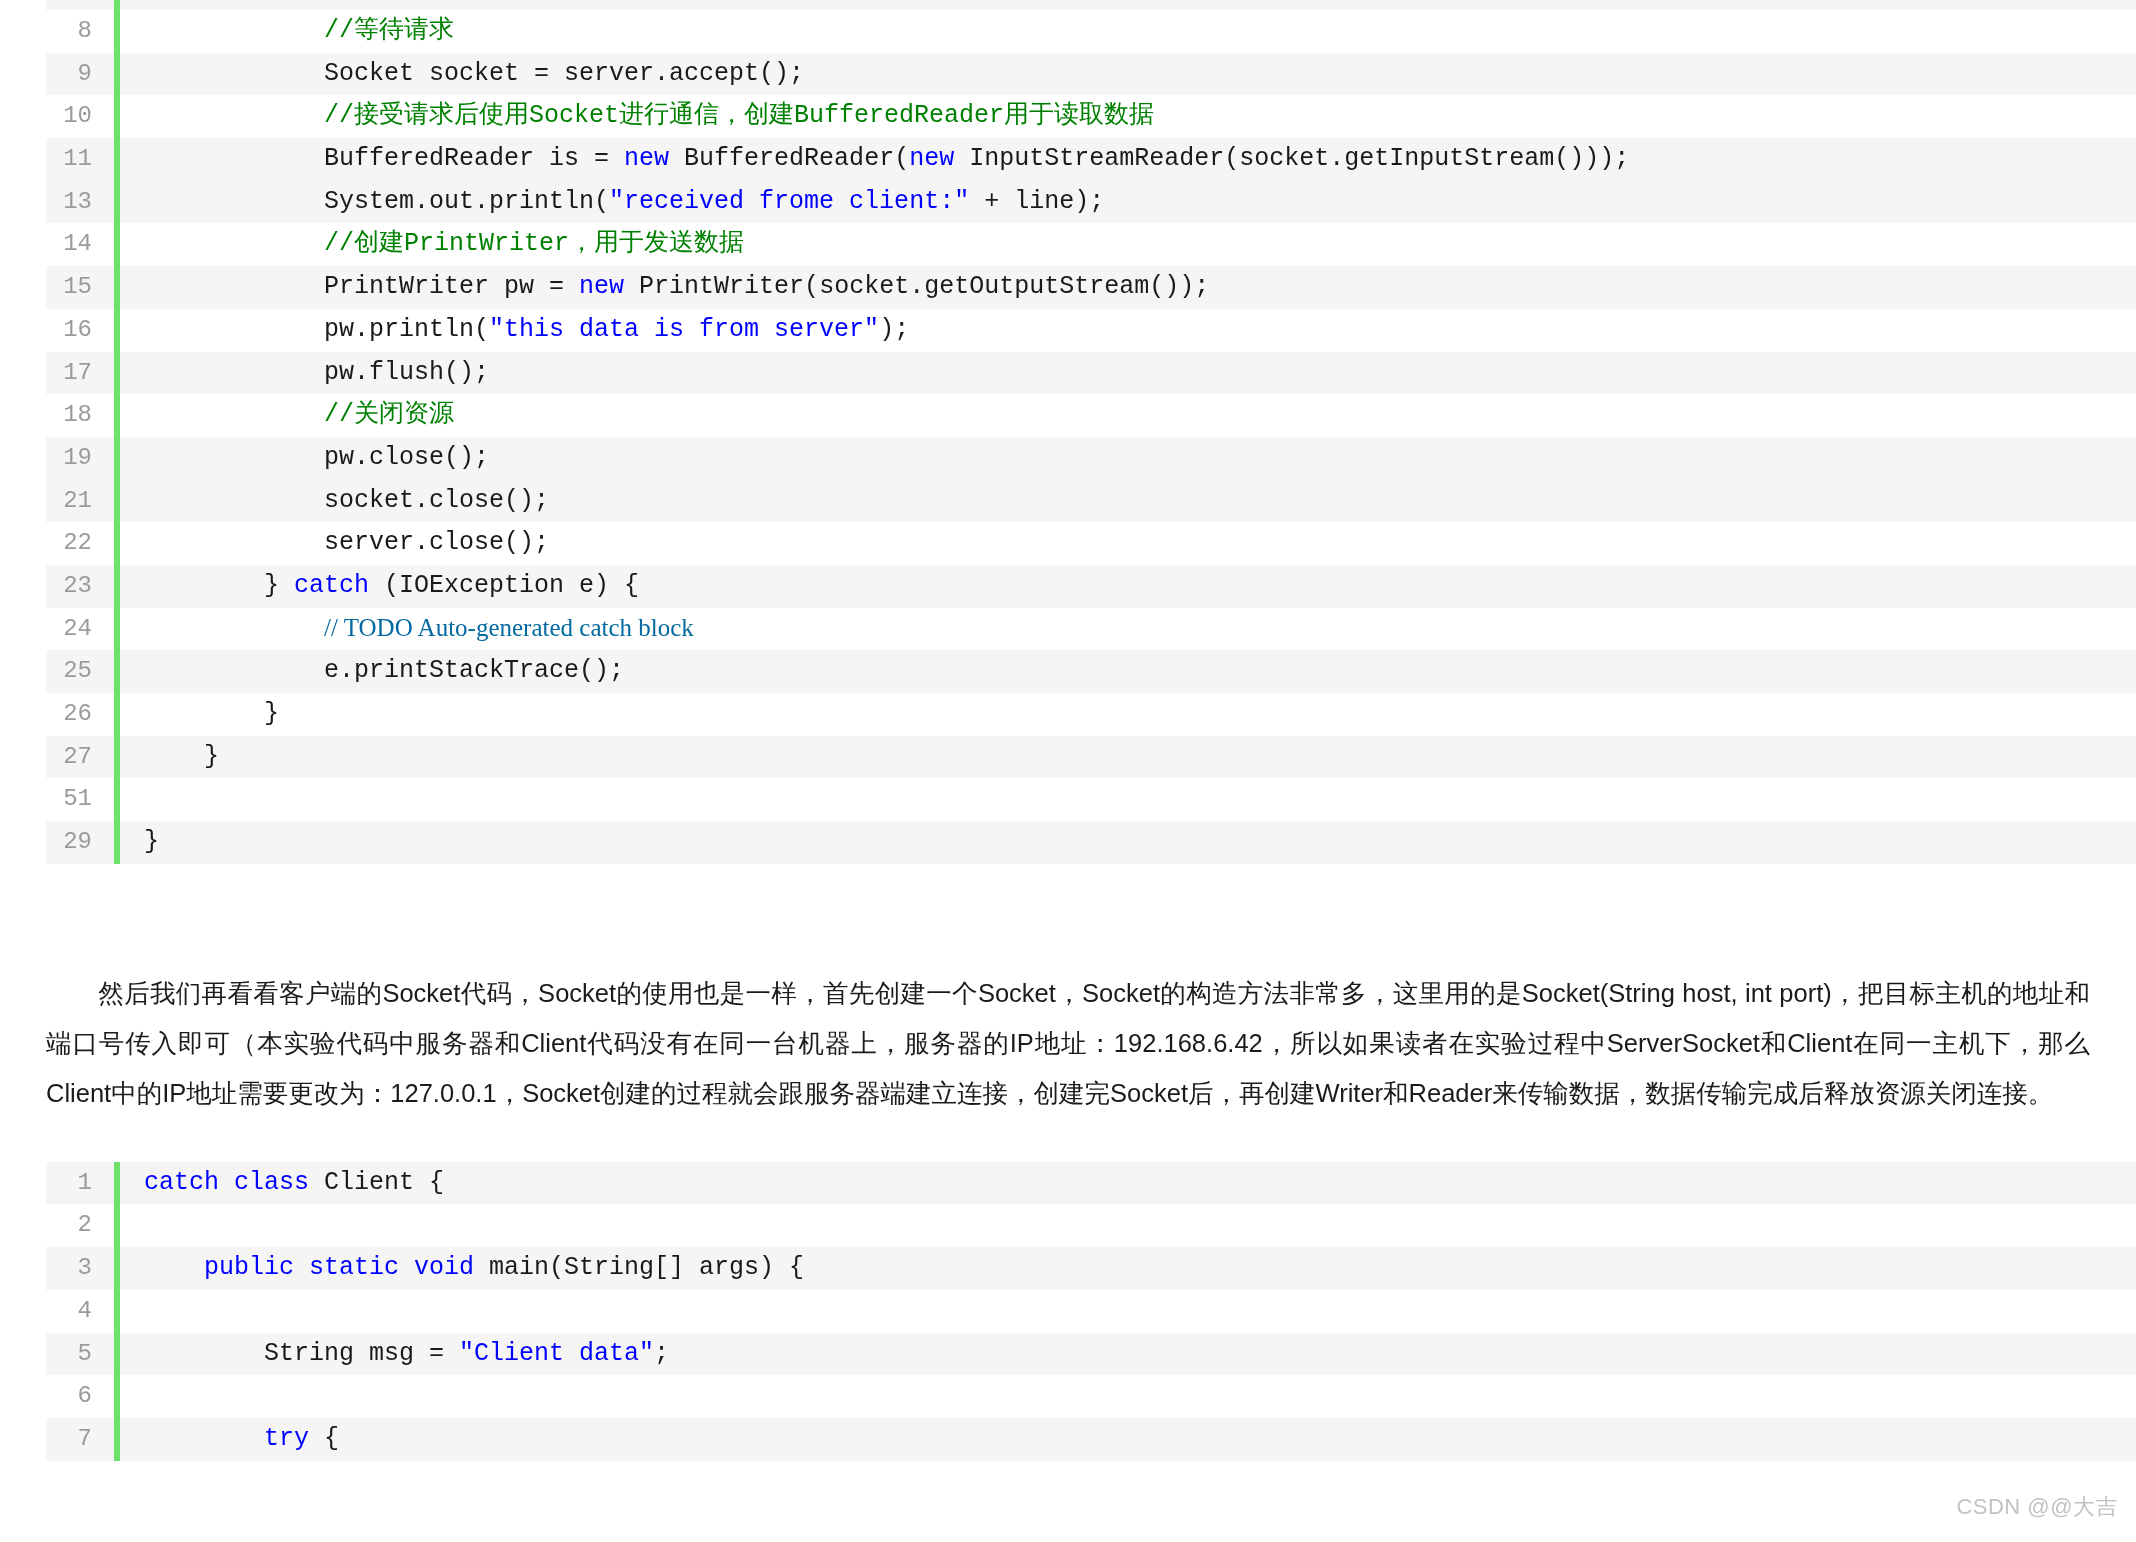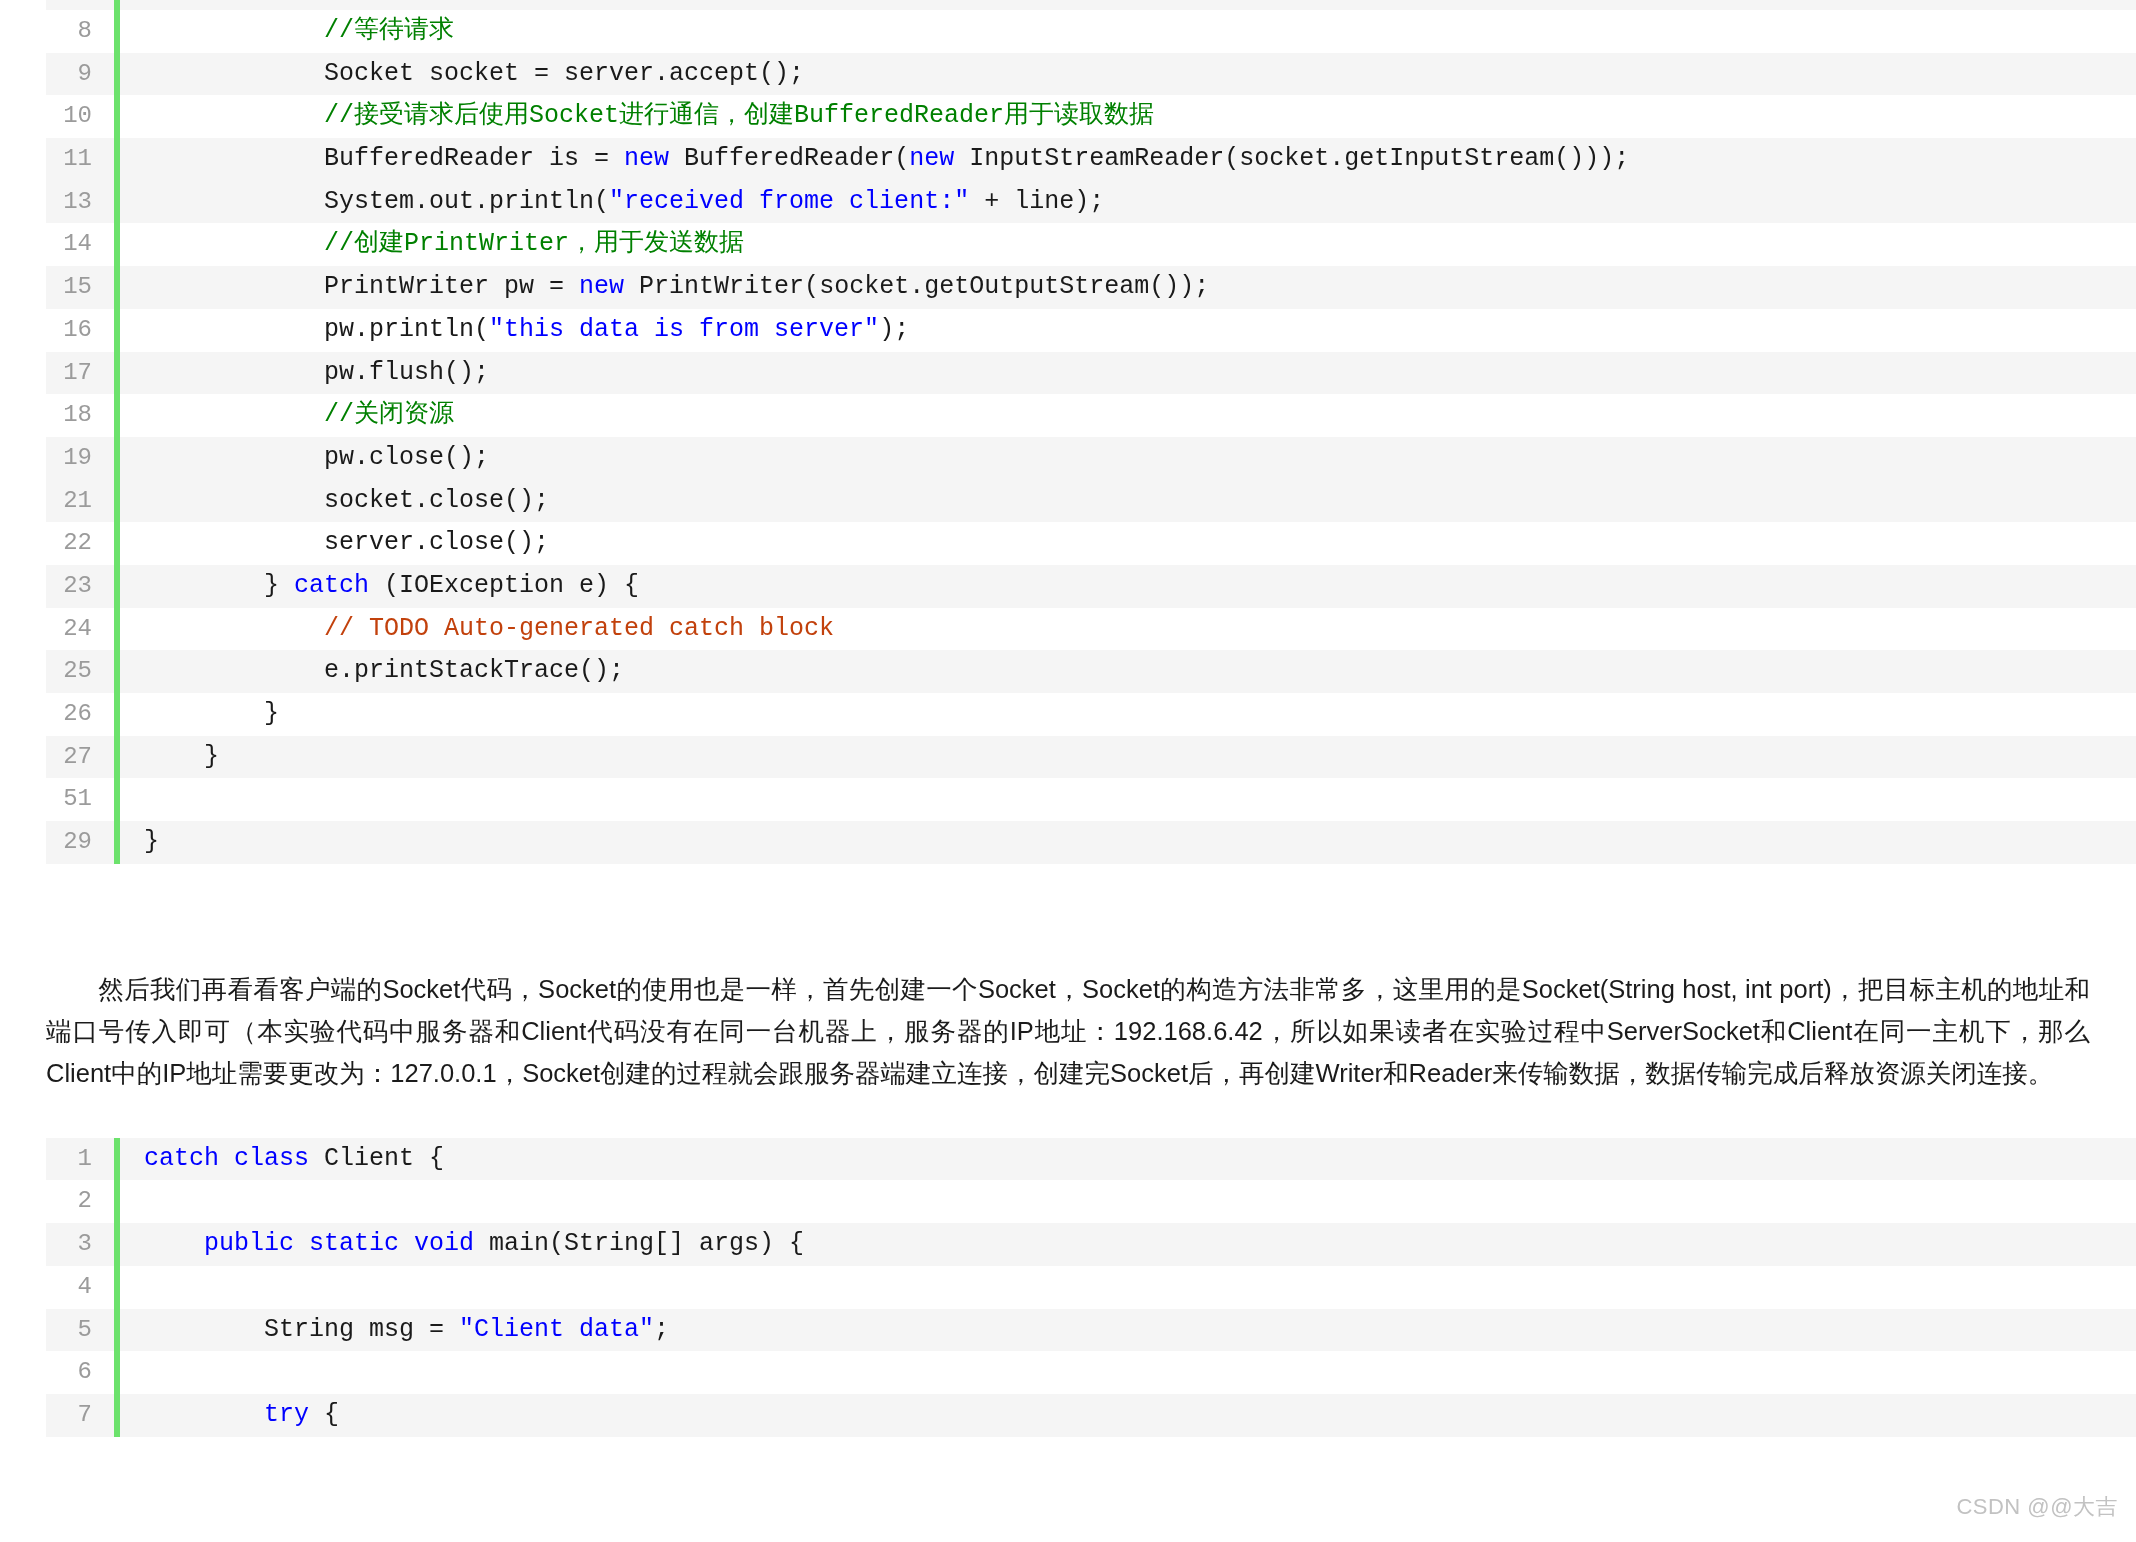--- a/index.html
+++ b/index.html
@@ -66,35 +66,35 @@
     padding-left: 24px;
     font-size: 25px;
     color: #1a1a1a;
     font-family: "Liberation Mono", "DejaVu Sans Mono", monospace;
     letter-spacing: 0px;
     overflow: hidden;
   }
 
   .kw   { color: #0000ff; }
   .str  { color: #0000ff; }
-  .cmt  { color: #c2410c; }
+  .cmt  { color: #0369a1; font-family: Liberation Serif, serif; }
   .cmt-cn { color: #008000; font-family: Liberation Mono, monospace; }
 
   
   .clip-top {
     height: 10px;
     overflow: hidden;
   }
 
   
   .prose {
     margin: 0;
     padding: 0 46px 0 46px;
     font-size: 25.5px;
-    line-height: 42px;
+    line-height: 50px;
     color: #1b1b1b;
     text-align: justify;
     font-family: "Liberation Sans", "DejaVu Sans", sans-serif;
   }
   .prose .indent { display: inline-block; width: 52px; }
 
   .gap-big { height: 104px; }
   .gap-mid { height: 44px; }
 
   

